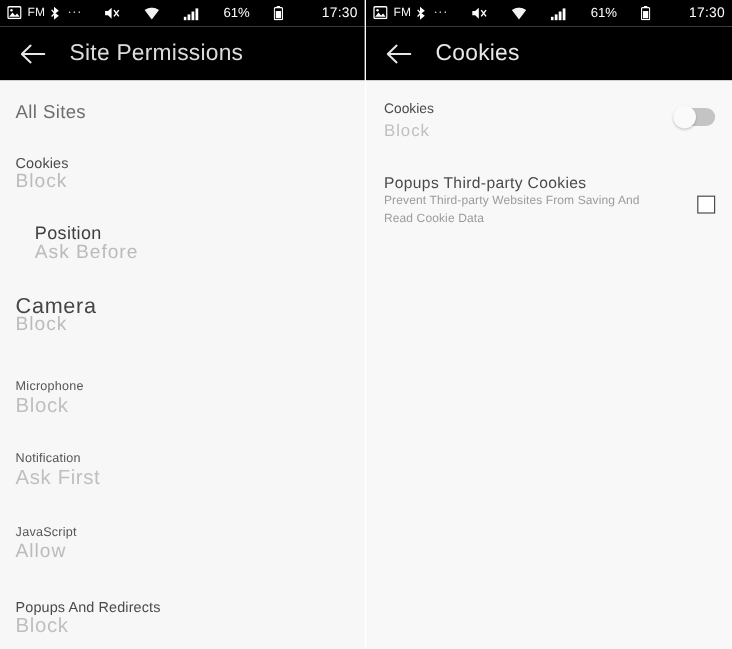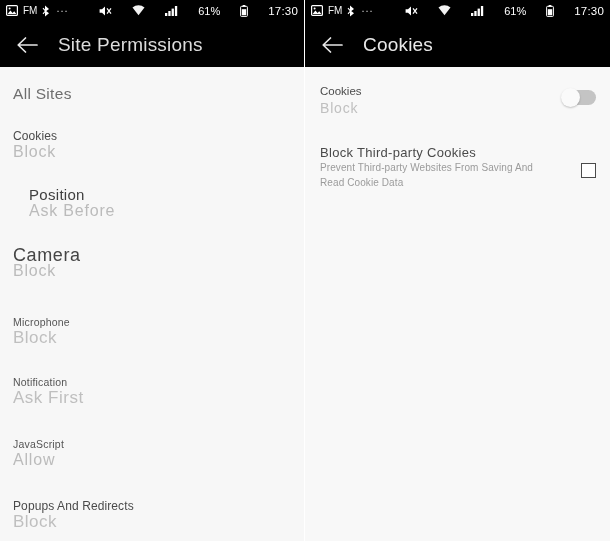--- a/index.html
+++ b/index.html
@@ -21,23 +21,23 @@
   
   .statusbar {
     height: 22px;
     background: #000000;
     display: flex;
     align-items: center;
     padding: 0 6px;
     color: #ffffff;
   }
   .sb-left { display: flex; align-items: flex-start; gap: 5px; flex: 1; }
-  .sb-right { display: flex; align-items: flex-start; gap: 20px; }
+  .sb-right { display: flex; align-items: center; gap: 20px; }
   .sb-text { font-size: 10px; letter-spacing: 0; color: #f2f2f2; }
-  .sb-time { font-size: 11.5px; color: #ffffff; letter-spacing: .2px; }
+  .sb-time { font-size: 11.5px; color: #ffffff; letter-spacing: .2px; margin-left: 12px; }
   .sb-pct { font-size: 11px; color: #ffffff; }
   .ic { display: inline-block; line-height: 0; }
   .ic svg { display: block; }
   .dots { font-size: 11px; color: #cfcfcf; letter-spacing: 1px; line-height: 6px; }
 
   
   .appbar {
     height: 45px;
     background: #000000;
     display: flex;
@@ -351,21 +351,21 @@
           <div class="r-title">Cookies</div>
           <div class="r-value">Block</div>
         </div>
         <div class="toggle">
           <div class="knob"></div>
         </div>
       </div>
 
       <div class="r-row" style="top:78px;">
         <div class="r-texts">
-          <div class="r-title big">Block Third-party Cookies</div>
+          <div class="r-title big">Popups Third-party Cookies</div>
           <div class="r-desc">Prevent Third-party Websites From Saving And Read Cookie Data</div>
         </div>
         <div class="checkbox"></div>
       </div>
 
     </div>
   </div>
 
 </div>
 

